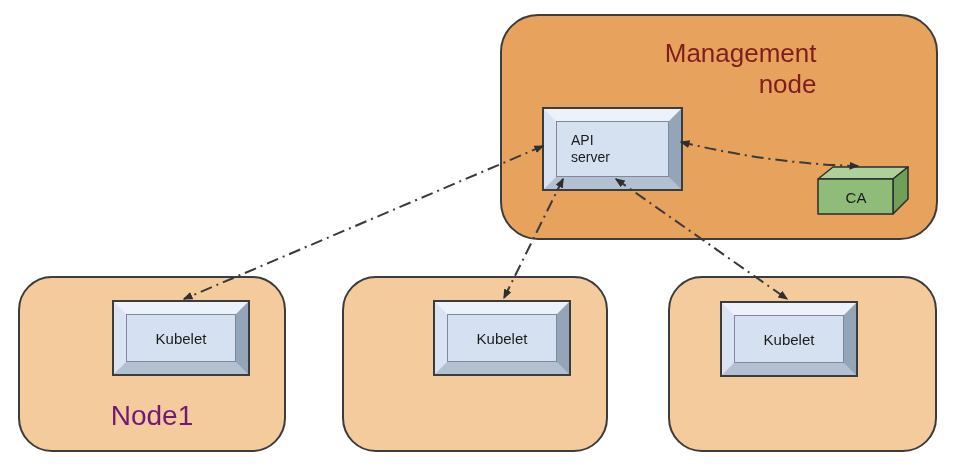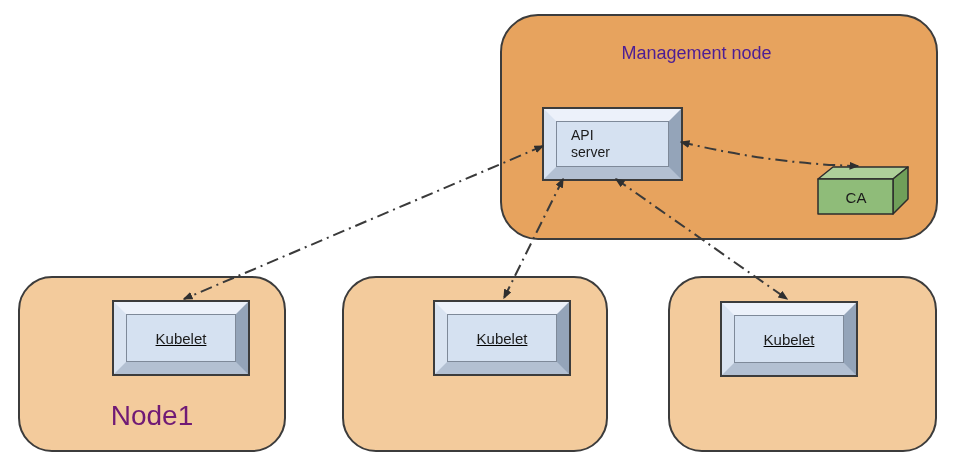--- a/index.html
+++ b/index.html
@@ -20,48 +20,48 @@
   .worker {
     top:276px; height:176px;
     background:#f3cb9c; border-radius:34px;
   }
   .node1 { left:18px;  width:268px; }
   .node2 { left:342px; width:266px; }
   .node3 { left:668px; width:269px; }
 
   .mgmt-title {
     position:absolute; top:22px; left:50%; transform:translateX(-50%);
-    width:195px; text-align:left;
-    font-size:18px; line-height:31px; color:#4c1d95; white-space:normal;
+    width:195px; text-align:right;
+    font-size:26px; line-height:31px; color:#7f1d1d; white-space:normal;
   }
   .node-label {
     position:absolute; top:122px; left:0; width:100%; text-align:center;
     font-size:28px; color:#701a75;
   }
 
   
   .bevel {
     position:absolute; box-sizing:border-box;
     border-style:solid; border-width:12px;
     border-color:#ecf1fa #94a4b9 #b3c0d2 #d9e3f1; 
     background:#d5e1f1;
     box-shadow:0 0 0 2px #3c3c3c;
     display:flex; align-items:center;
   }
   .bevel::before {
     content:""; position:absolute; inset:0;
     box-shadow:inset 0 0 0 1px rgba(55,65,80,0.55);
     pointer-events:none;
   }
-  .api-box { left:42px; top:93px; width:137px; height:70px; }
+  .api-box { left:42px; top:93px; width:137px; height:80px; }
   .api-box .label {
     width:58px; margin-left:15px;
     font-size:14px; line-height:17px; color:#1b1b1b; text-align:left;
   }
-  .kubelet { width:134px; height:72px; justify-content:center;text-decoration:underline; }
+  .kubelet { width:134px; height:72px; justify-content:center; }
   .kubelet .label {
     font-size:15px; color:#1b1b1b; text-align:center;
   }
   .k1 { left:94px; top:24px; }
   .k2 { left:91px; top:24px; }
   .k3 { left:52px; top:25px; }
 
   
   .ca-svg { position:absolute; left:314px; top:147px; }
   .ca-text {

